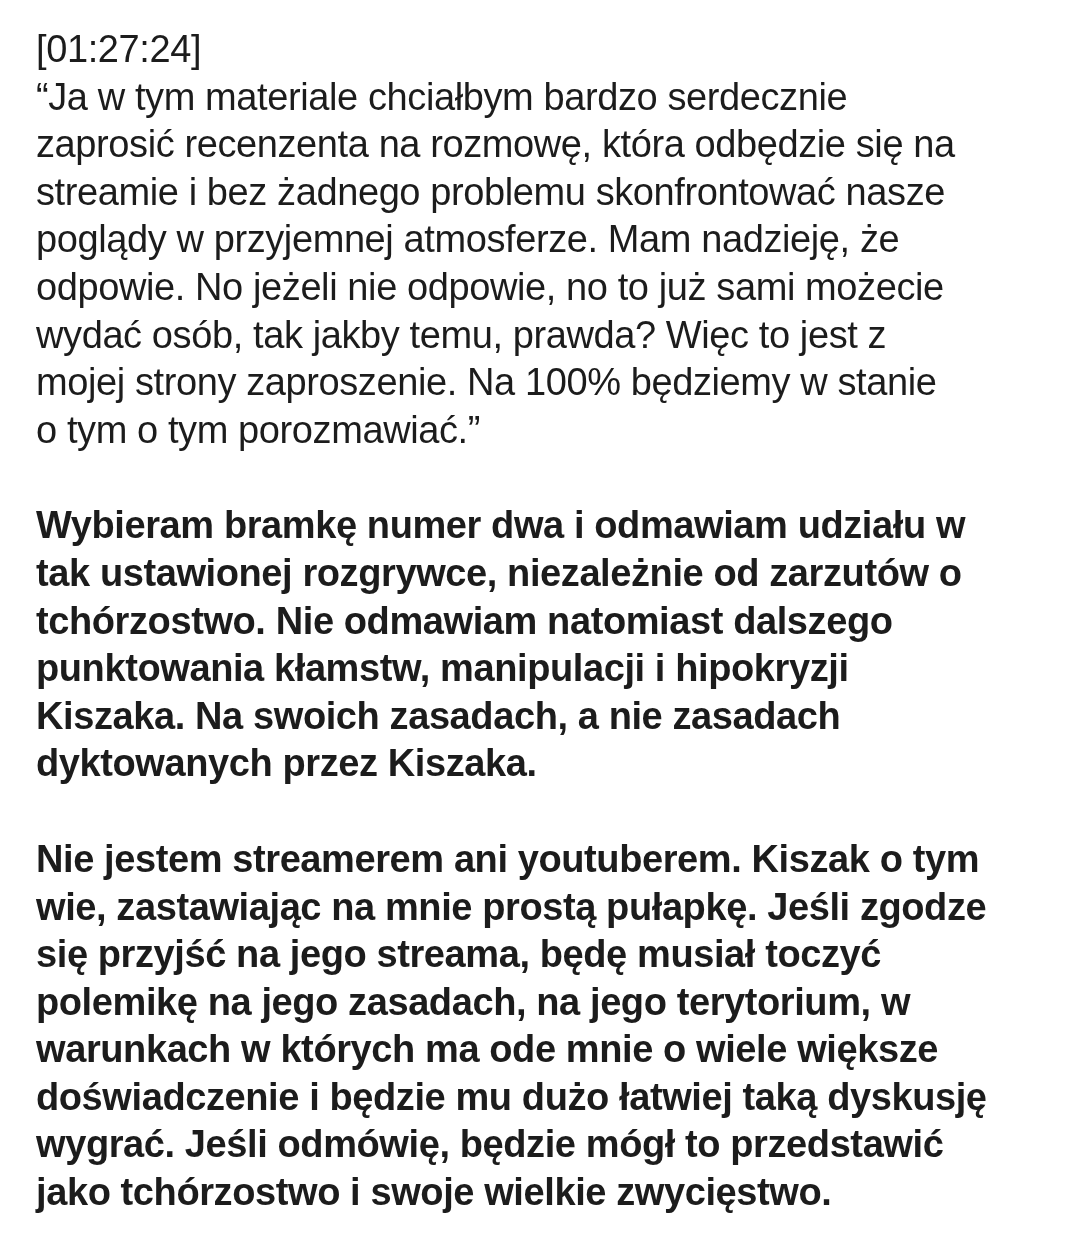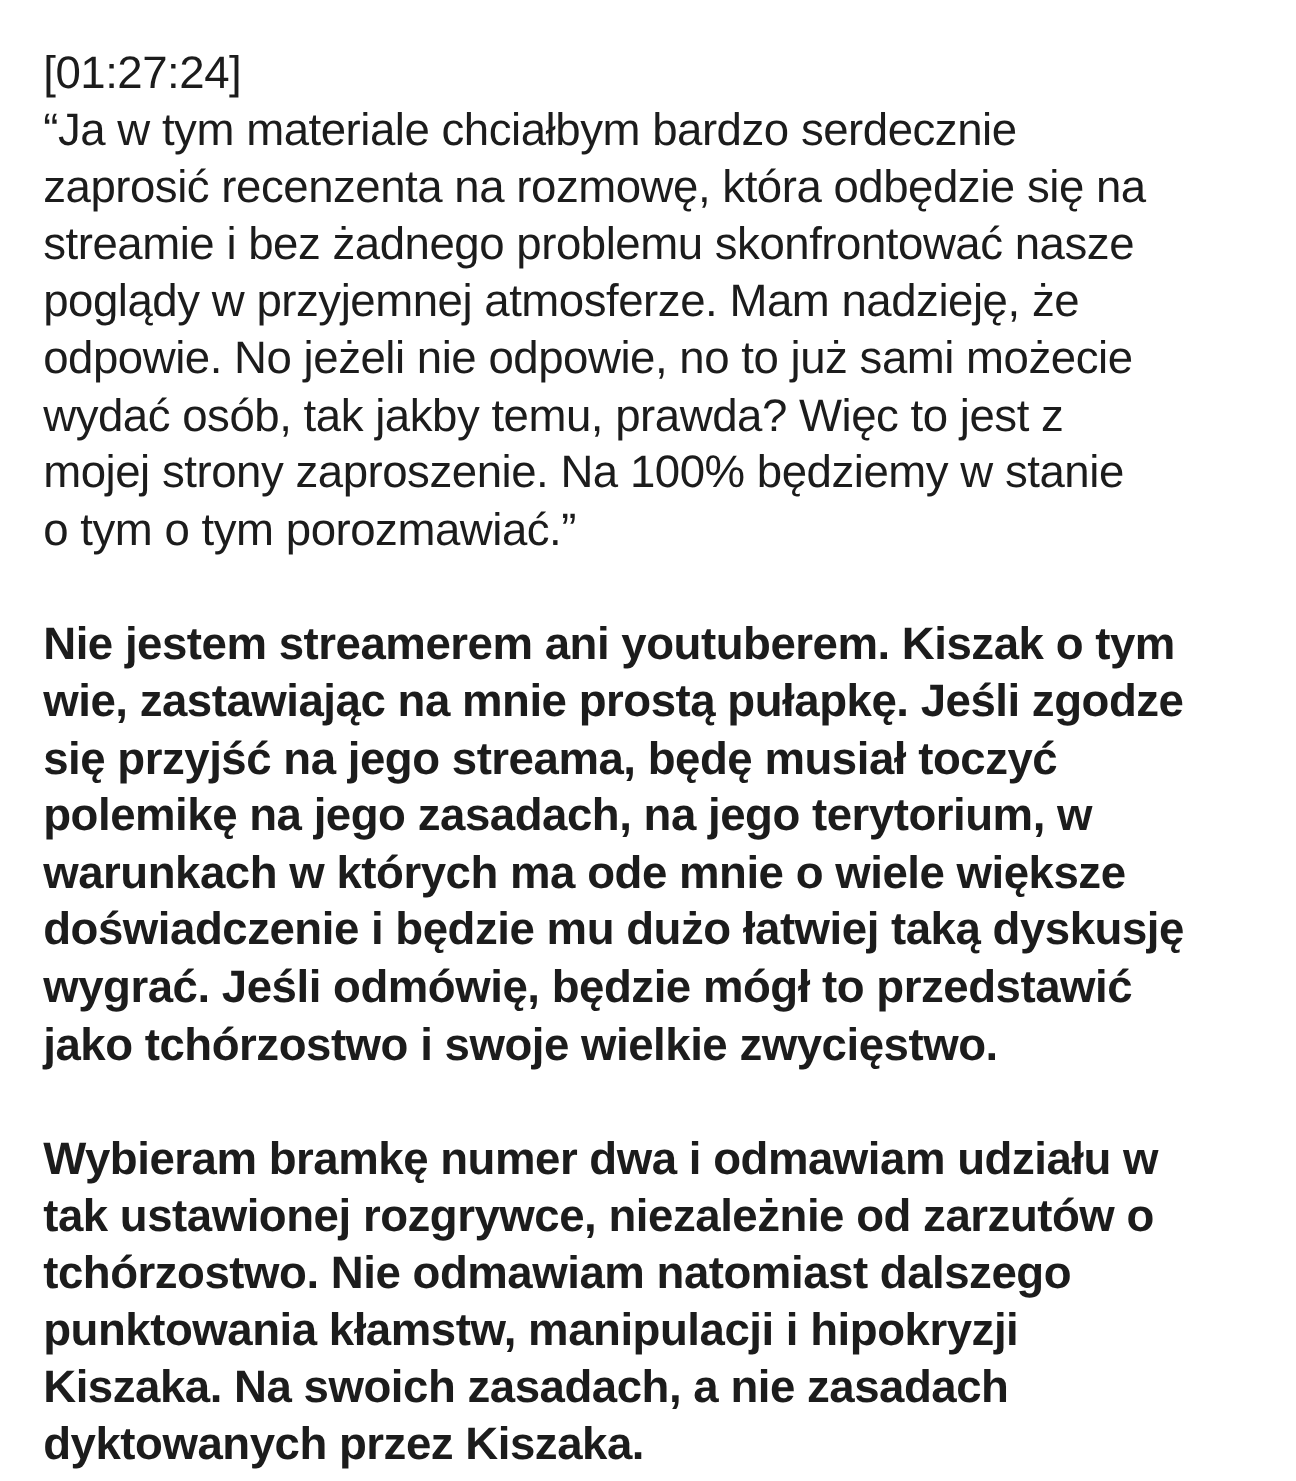--- a/index.html
+++ b/index.html
@@ -14,21 +14,20 @@
   }
   .content {
     box-sizing: border-box;
     width: 1052px;
     padding: 26px 30px 0 36px;
     font-family: "Liberation Sans", "DejaVu Sans", sans-serif;
     font-size: 38px;
     line-height: 47.6px;
     letter-spacing: -0.4px;
     color: #1c1c1c;
-    margin-top: 12px;
   }
   .para {
     white-space: pre;        
     margin: 0;
   }
   .para + .para {
     margin-top: 48px;        
   }
   .regular { font-weight: 400; }
   .bold    { font-weight: 700; }
@@ -44,29 +43,29 @@
 
   <p class="para regular"><span class="timestamp">[01:27:24]</span><br><span>“Ja w tym materiale chciałbym bardzo serdecznie
 zaprosić recenzenta na rozmowę, która odbędzie się na
 streamie i bez żadnego problemu skonfrontować nasze
 poglądy w przyjemnej atmosferze. Mam nadzieję, że
 odpowie. No jeżeli nie odpowie, no to już sami możecie
 wydać osób, tak jakby temu, prawda? Więc to jest z
 mojej strony zaproszenie. Na 100% będziemy w stanie
 o tym o tym porozmawiać.”</span></p>
 
+  <p class="para bold">Wybieram bramkę numer dwa i odmawiam udziału w
+tak ustawionej rozgrywce, niezależnie od zarzutów o
+tchórzostwo. Nie odmawiam natomiast dalszego
+punktowania kłamstw, manipulacji i hipokryzji
+Kiszaka. Na swoich zasadach, a nie zasadach
+dyktowanych przez Kiszaka.</p>
+
   <p class="para bold">Nie jestem streamerem ani youtuberem. Kiszak o tym
 wie, zastawiając na mnie prostą pułapkę. Jeśli zgodze
 się przyjść na jego streama, będę musiał toczyć
 polemikę na jego zasadach, na jego terytorium, w
 warunkach w których ma ode mnie o wiele większe
 doświadczenie i będzie mu dużo łatwiej taką dyskusję
 wygrać. Jeśli odmówię, będzie mógł to przedstawić
 jako tchórzostwo i swoje wielkie zwycięstwo.</p>
 
-  <p class="para bold">Wybieram bramkę numer dwa i odmawiam udziału w
-tak ustawionej rozgrywce, niezależnie od zarzutów o
-tchórzostwo. Nie odmawiam natomiast dalszego
-punktowania kłamstw, manipulacji i hipokryzji
-Kiszaka. Na swoich zasadach, a nie zasadach
-dyktowanych przez Kiszaka.</p>
-
 </div>
 
 </body></html>

